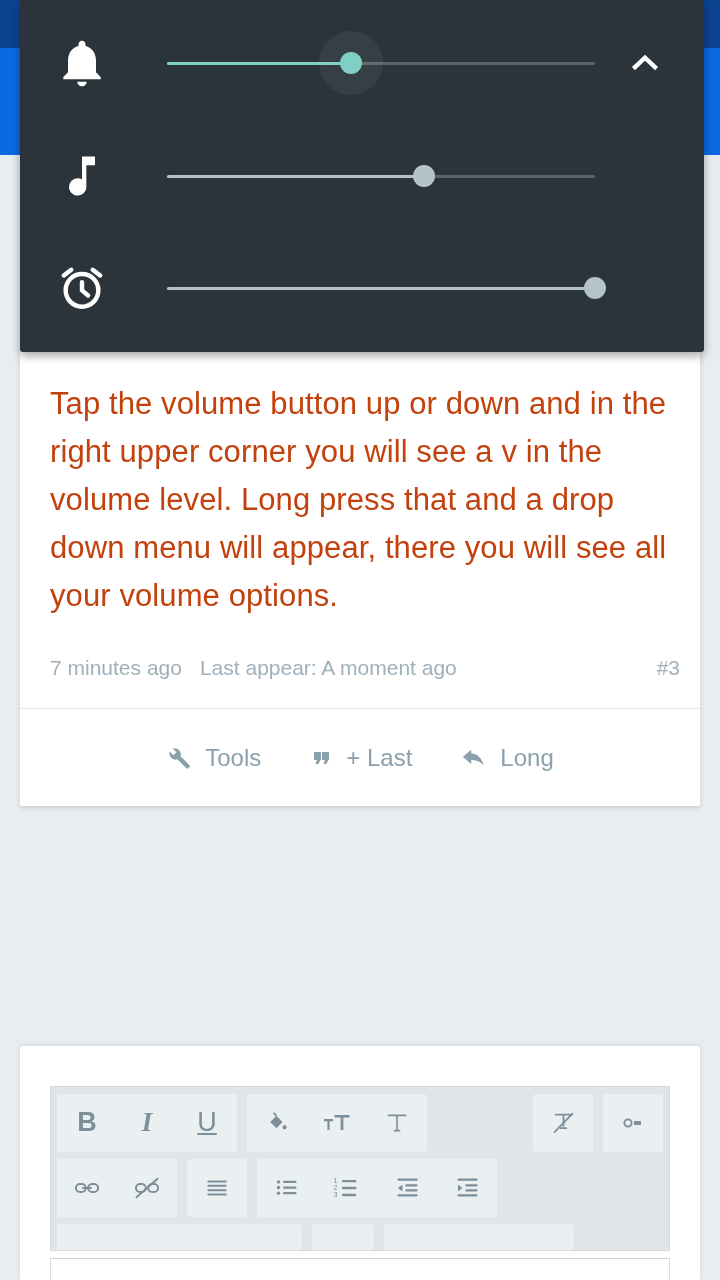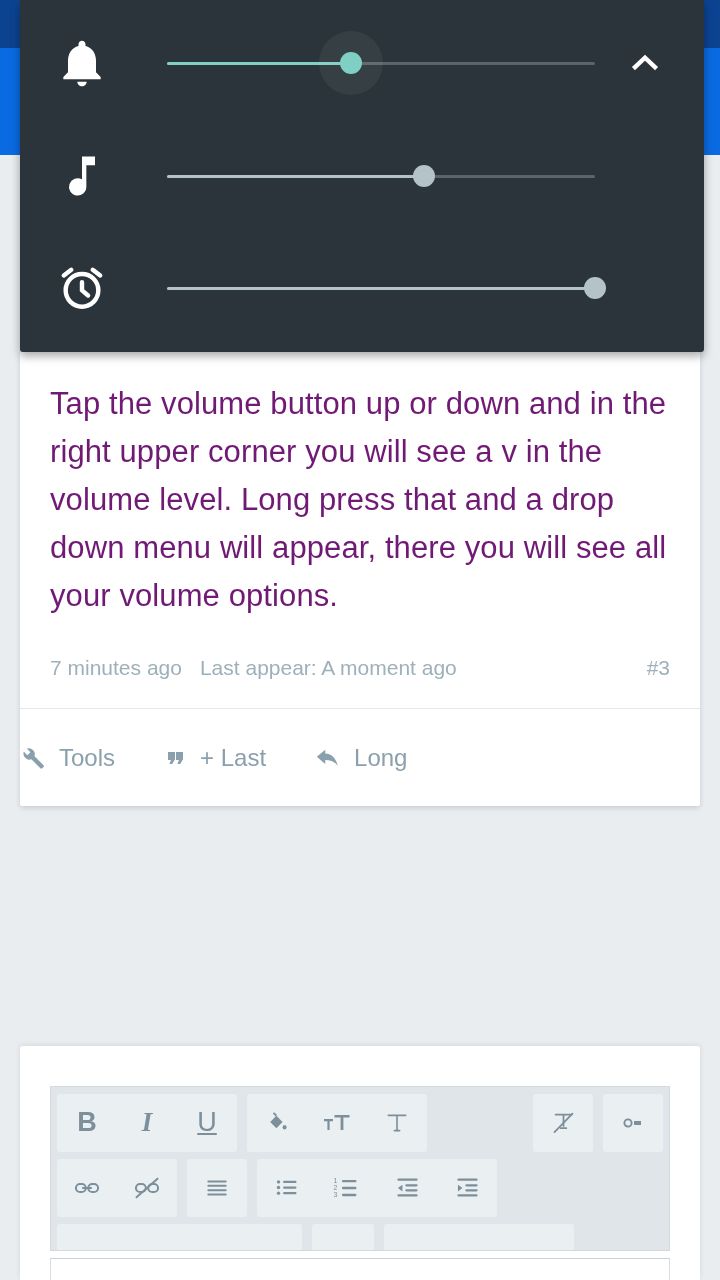--- a/index.html
+++ b/index.html
@@ -137,39 +137,40 @@
     border-radius: 2px;
     box-shadow: 0 2px 5px rgba(30,40,50,0.16);
     z-index: 10;
   }
   .post-body {
     padding: 28px 30px 0 30px;
   }
   .post-text {
     font-size: 31px;
     line-height: 48px;
-    color: #701a75;
+    color: #c2410c;
     letter-spacing: 0.1px;
   }
   .post-meta {
     display: flex;
     align-items: baseline;
-    padding: 36px 30px 28px 30px;
+    padding: 36px 20px 28px 30px;
     font-size: 21px;
     color: #9fb0bb;
   }
   .meta-time { margin-right: 18px; }
   .meta-edited { flex: 1 1 auto; }
   .meta-num { color: #9fb0bb; }
 
   .post-actions {
     border-top: 1px solid #e3e8eb;
     height: 98px;
     display: flex;
     align-items: center;
+    justify-content: center;
     gap: 48px;
   }
   .action {
     display: flex;
     align-items: center;
     gap: 13px;
     color: #8ba0ad;
     font-size: 24px;
     cursor: pointer;
   }

